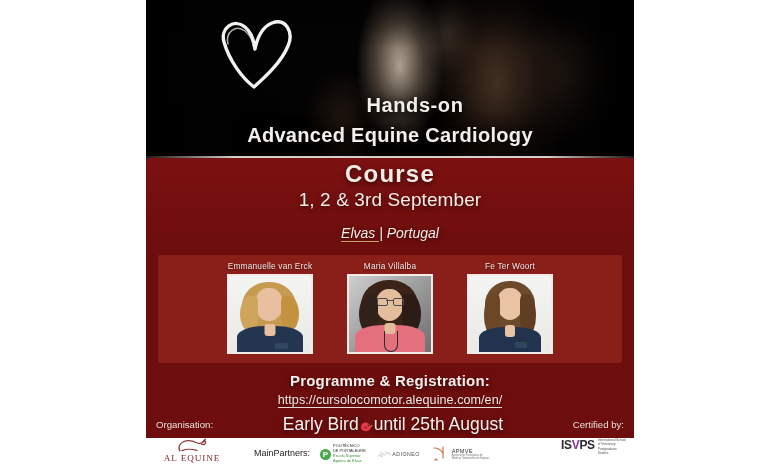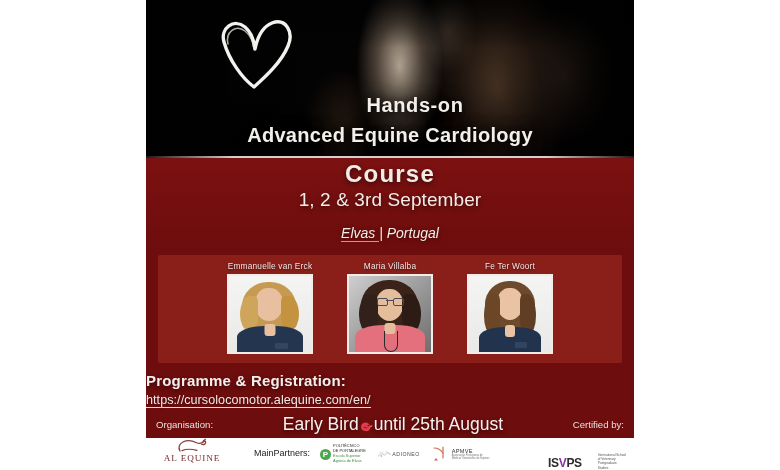--- a/index.html
+++ b/index.html
@@ -94,21 +94,21 @@
   .face{position:absolute;border-radius:48% 48% 52% 52%;}
   .torso{position:absolute;left:50%;transform:translateX(-50%);border-radius:42% 42% 0 0;}
 
   .desc{
     margin-top:7px;text-align:center;color:#eadfdb;
     font-size:11.2px;line-height:1.55;letter-spacing:.1px;
     text-shadow:0 1px 3px rgba(0,0,0,.45);
   }
 
   
-  .reg{padding:9px 0 0;}
+  .reg{text-align:center;padding:9px 0 0;}
   .reg-label{
     font-size:15px;font-weight:700;color:#f4efec;letter-spacing:.2px;
     text-shadow:0 2px 4px rgba(0,0,0,.5);
   }
   .reg-url{
     display:inline-block;margin-top:4px;font-size:12.6px;color:#f0e9e5;
     border-bottom:1px solid #e5dcd6;text-decoration:none;letter-spacing:.05px;
     text-shadow:0 1px 3px rgba(0,0,0,.45);
   }
 
@@ -142,21 +142,21 @@
   .adion{margin-left:10px;width:44px;text-align:center;}
   .adion-word{font-size:5.2px;color:#4a4a4a;letter-spacing:.5px;}
   .ge{margin-left:8px;display:flex;align-items:center;gap:2px;}
   .ge-mark{width:13px;height:13px;border-radius:50%;background:#3e7fd4;color:#fff;
     font-family:"Liberation Serif",serif;font-style:italic;font-size:8px;
     display:flex;align-items:center;justify-content:center;}
   .ge-word{font-size:5.6px;color:#3e7fd4;}
   .apmve{margin-left:12px;display:flex;align-items:center;gap:2px;}
   .apmve-tx{font-size:5.6px;color:#333;letter-spacing:.3px;}
   .apmve-sub{font-size:2.6px;color:#777;line-height:1.3;}
-  .isvps{margin-left:auto;margin-right:8px;display:flex;align-items:flex-end;gap:16px;}
+  .isvps{margin-left:auto;margin-right:8px;display:flex;align-items:flex-start;gap:3px;}
   .isv-word{font-size:12px;font-weight:700;color:#2b2b2b;letter-spacing:-.3px;}
   .isv-v{color:#8b2f9e;}
   .isv-sub{font-size:3.2px;color:#555;line-height:1.35;max-width:48px;}
 </style>
 </head>
 <body>
 
 <div class="stage">
   <div class="poster">
 

